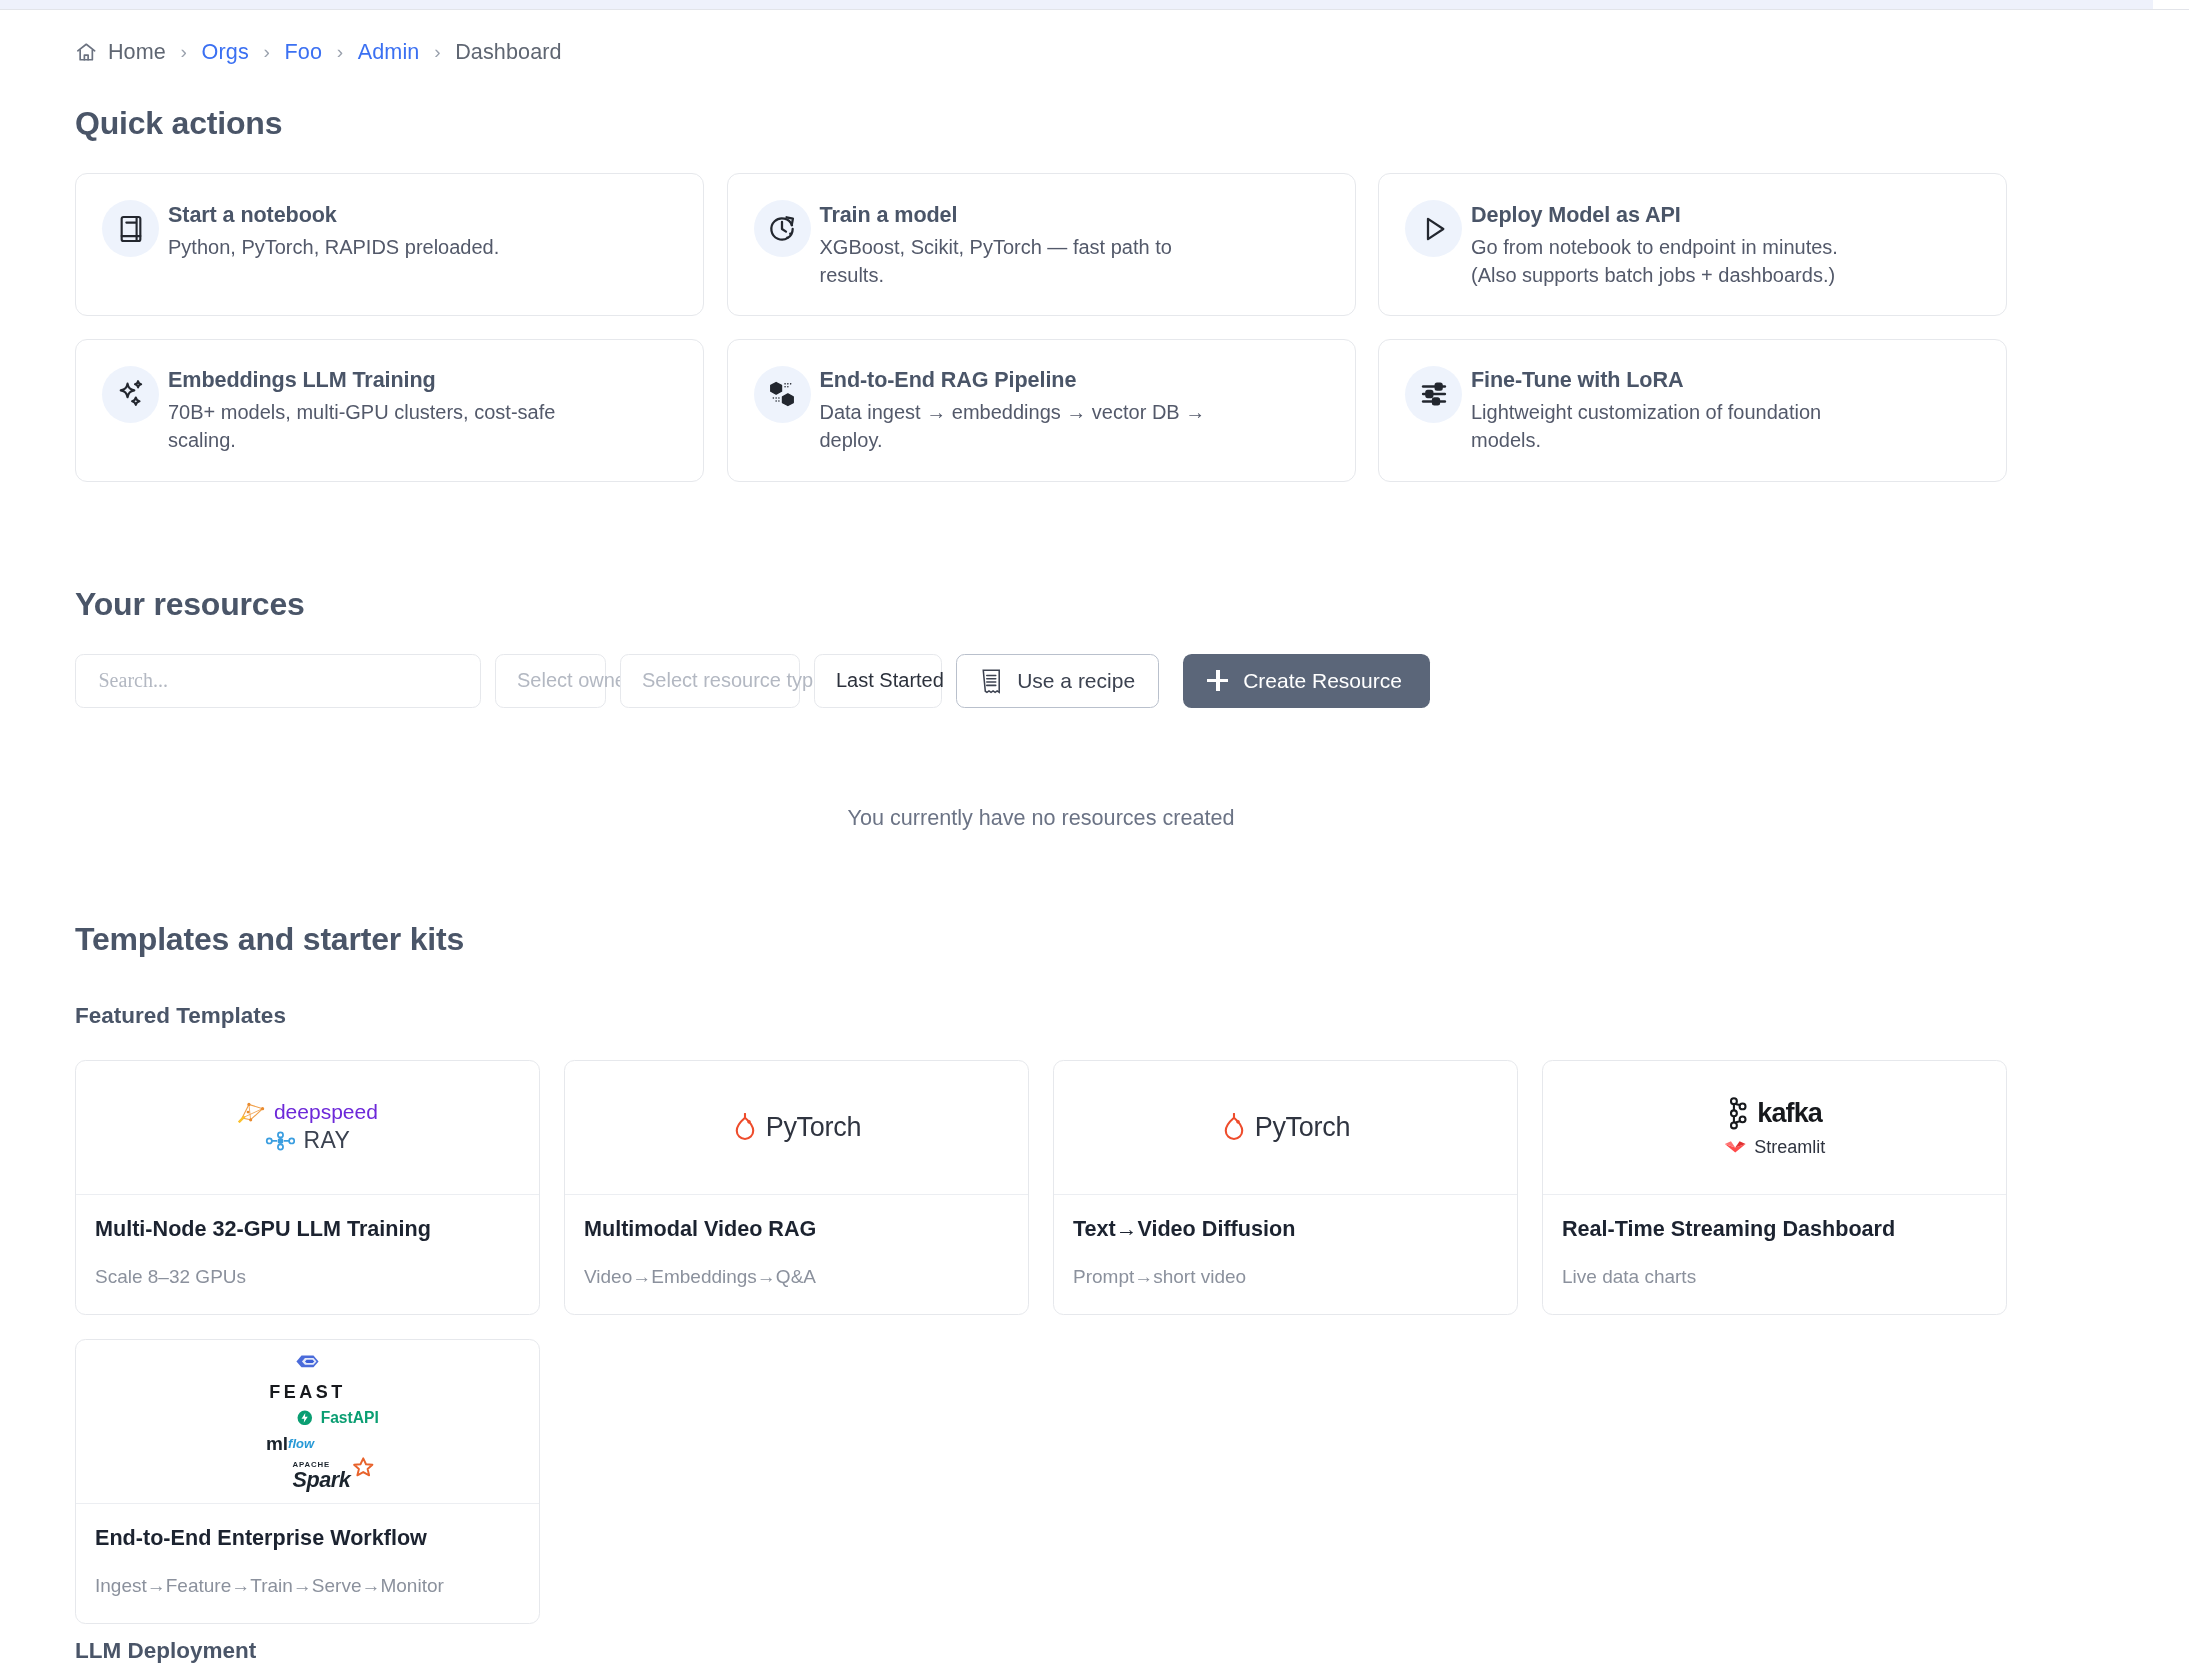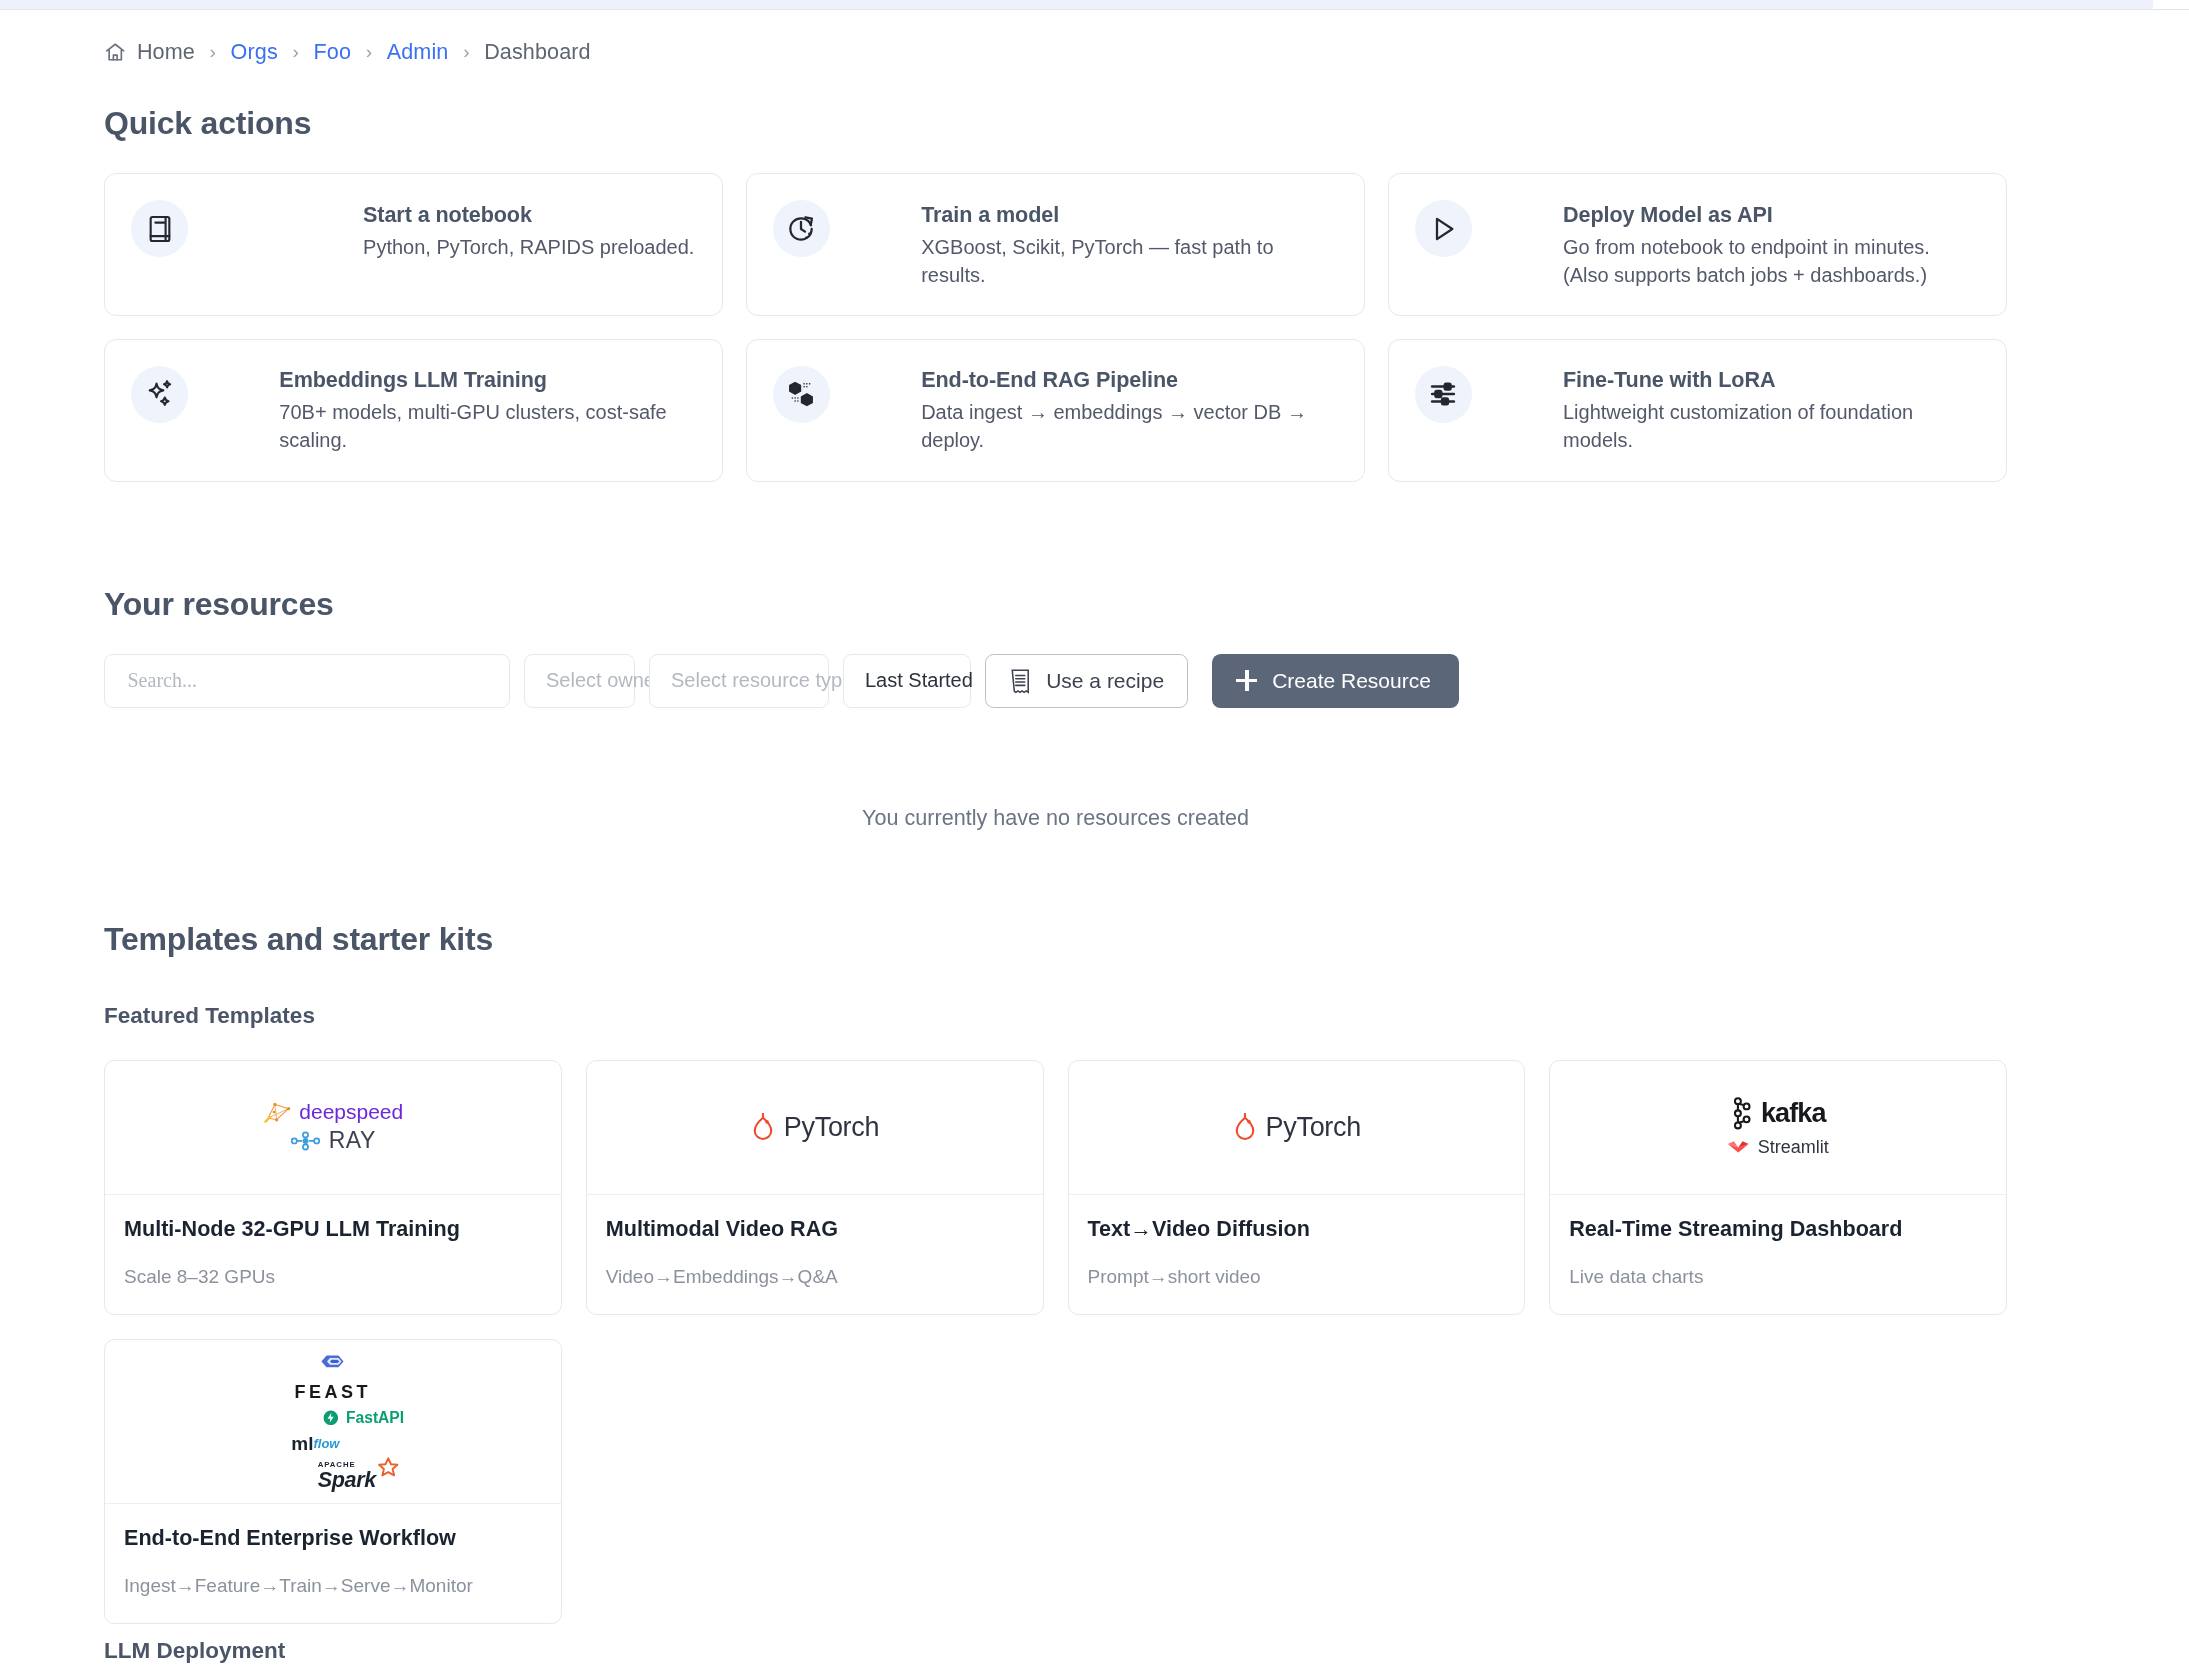--- a/index.html
+++ b/index.html
@@ -9,21 +9,21 @@
     font-family: "Liberation Sans", sans-serif;
     -webkit-font-smoothing: antialiased;
   }
   body { padding-bottom: 52px; }
 
   
   .top-strip { height: 8.6px; background: #eef1fb; width: 2153px; }
   .top-rule  { height: 1.7px; background: #e2e4e9; width: 100%; }
 
   .page { width: 2189px; padding: 0 0 0 0; }
-  .content { padding-left: 104px; padding-right: 182px; }
+  .content { padding-left: 75px; padding-right: 182px; }
 
   
   .breadcrumb {
     display: flex; align-items: center; gap: 0;
     padding-top: 29px; font-size: 21.6px; color: #5f6672;
   }
   .bc-home-icon { width: 22.5px; height: 22.5px; margin-right: 10.4px; display: inline-block; }
   .bc-item { font-size: 21.6px; color: #5f6672; letter-spacing: 0.1px; }
   .bc-item.link { color: #3b70f2; cursor: pointer; }
   .bc-sep {
@@ -41,23 +41,22 @@
   }
 
   
   .qa-grid {
     display: grid; grid-template-columns: repeat(3, 1fr);
     gap: 22.5px 22.5px; margin-top: 31px;
   }
   .qa-card {
     border: 1.3px solid #e6e8ec; border-radius: 12px;
     background: #fff; padding: 26px 28px 26px 26px;
-    display: flex; align-items: flex-start; gap: 34px; cursor: pointer;
+    display: flex; align-items: flex-start; gap: 9px; cursor: pointer;
     min-height: 102px;
-    justify-content: space-between;
   }
   .qa-iconwrap {
     flex: 0 0 auto; width: 57px; height: 57px; border-radius: 50%;
     background: #eef3fc; display: flex; align-items: center; justify-content: center;
   }
   .qa-iconwrap svg { width: 32px; height: 32px; display:block; }
   .qa-text { padding-top: 1.7px; }
   .qa-title {
     font-size: 21.6px; font-weight: bold; color: #4a5568;
     margin-bottom: 6px; letter-spacing: -0.1px;

